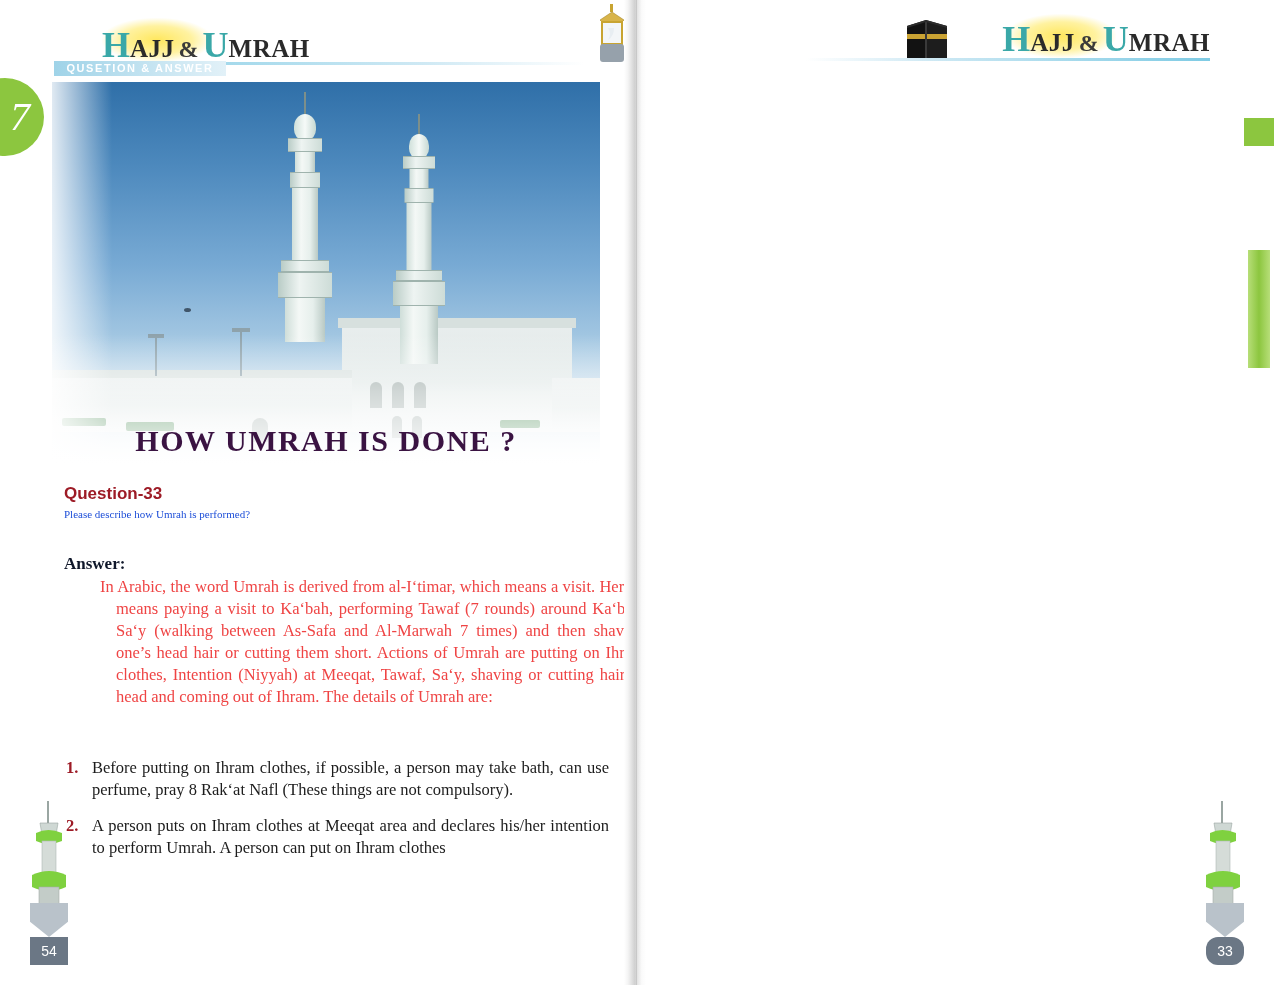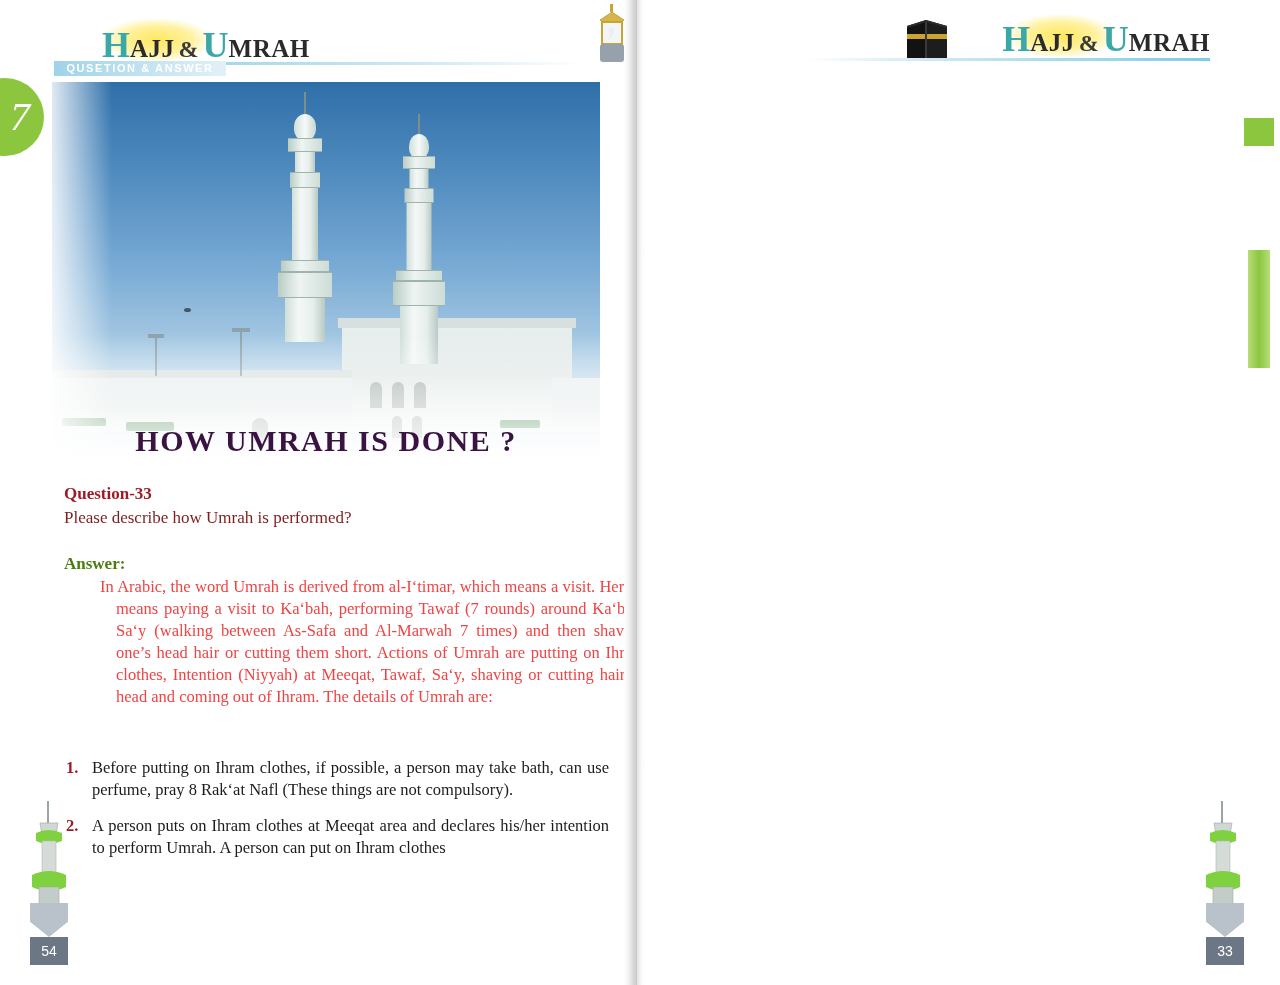--- a/index.html
+++ b/index.html
@@ -120,31 +120,31 @@
 
   .photo-title {
     position:absolute; left:0; right:0; bottom:6px; text-align:center;
     font-family:"Liberation Serif", serif; font-weight:bold; font-size:30px;
     color:#3a1342; letter-spacing:1.5px; z-index:11;
   }
 
   
   .q-head {
     position:absolute; left:64px; top:484px;
-    font-family:Liberation Serif, serif; font-weight:bold;
+    font-family:Liberation Sans, sans-serif; font-weight:bold;
     font-size:17px; color:#9d1b26;text-align:right;
   }
   .q-text {
     position:absolute; left:64px; top:507px; width:540px;
-    font-size:17px; color:#7f1d1d; line-height:1.3;
+    font-size:11px; color:#1d4ed8; line-height:1.3;
   }
   .a-head {
     position:absolute; left:64px; top:554px;
     font-family:"Liberation Serif", serif; font-weight:bold;
-    font-size:17px; color:#4d7c0f;text-align:center;
+    font-size:17px; color:#0f172a;text-align:center;
   }
   .a-body {
     position:absolute; left:64px; top:576px; width:545px;
     font-size:16.5px; color:#ef4444; line-height:1.33;
     text-align:justify; text-indent:-16px; padding-left:16px;margin-left:36px;
   }
 
   ol.steps { list-style:none; margin:0; padding:0; }
   ol.steps li { position:relative; padding-left:28px; margin-bottom:13px;
     font-size:16.5px; line-height:1.33; color:#1c1c1c; text-align:justify; }
@@ -157,21 +157,21 @@
   .minaret-orn.left { left:22px; }
   .minaret-orn.right { right:30px; }
 
   .pagenum {
     position:absolute; bottom:20px; width:38px; height:28px;
     background:#6b7785; color:#ffffff;
     font-family:"Liberation Sans", sans-serif; font-size:14px;
     display:flex; align-items:center; justify-content:center; z-index:6;
   }
   .pagenum.left { left:30px; }
-  .pagenum.right { right:36px; }
+  .pagenum.right { right:36px;border-radius:12px; }
   .pagebar {
     position:absolute; bottom:48px; width:38px; height:34px; z-index:5;
     background:#b9c2ca;
     clip-path:polygon(0 0,100% 0,100% 55%,50% 100%,0 55%);
   }
   .pagebar.left { left:30px; }
   .pagebar.right { right:36px; }
 </style>
 </head>
 <body>

